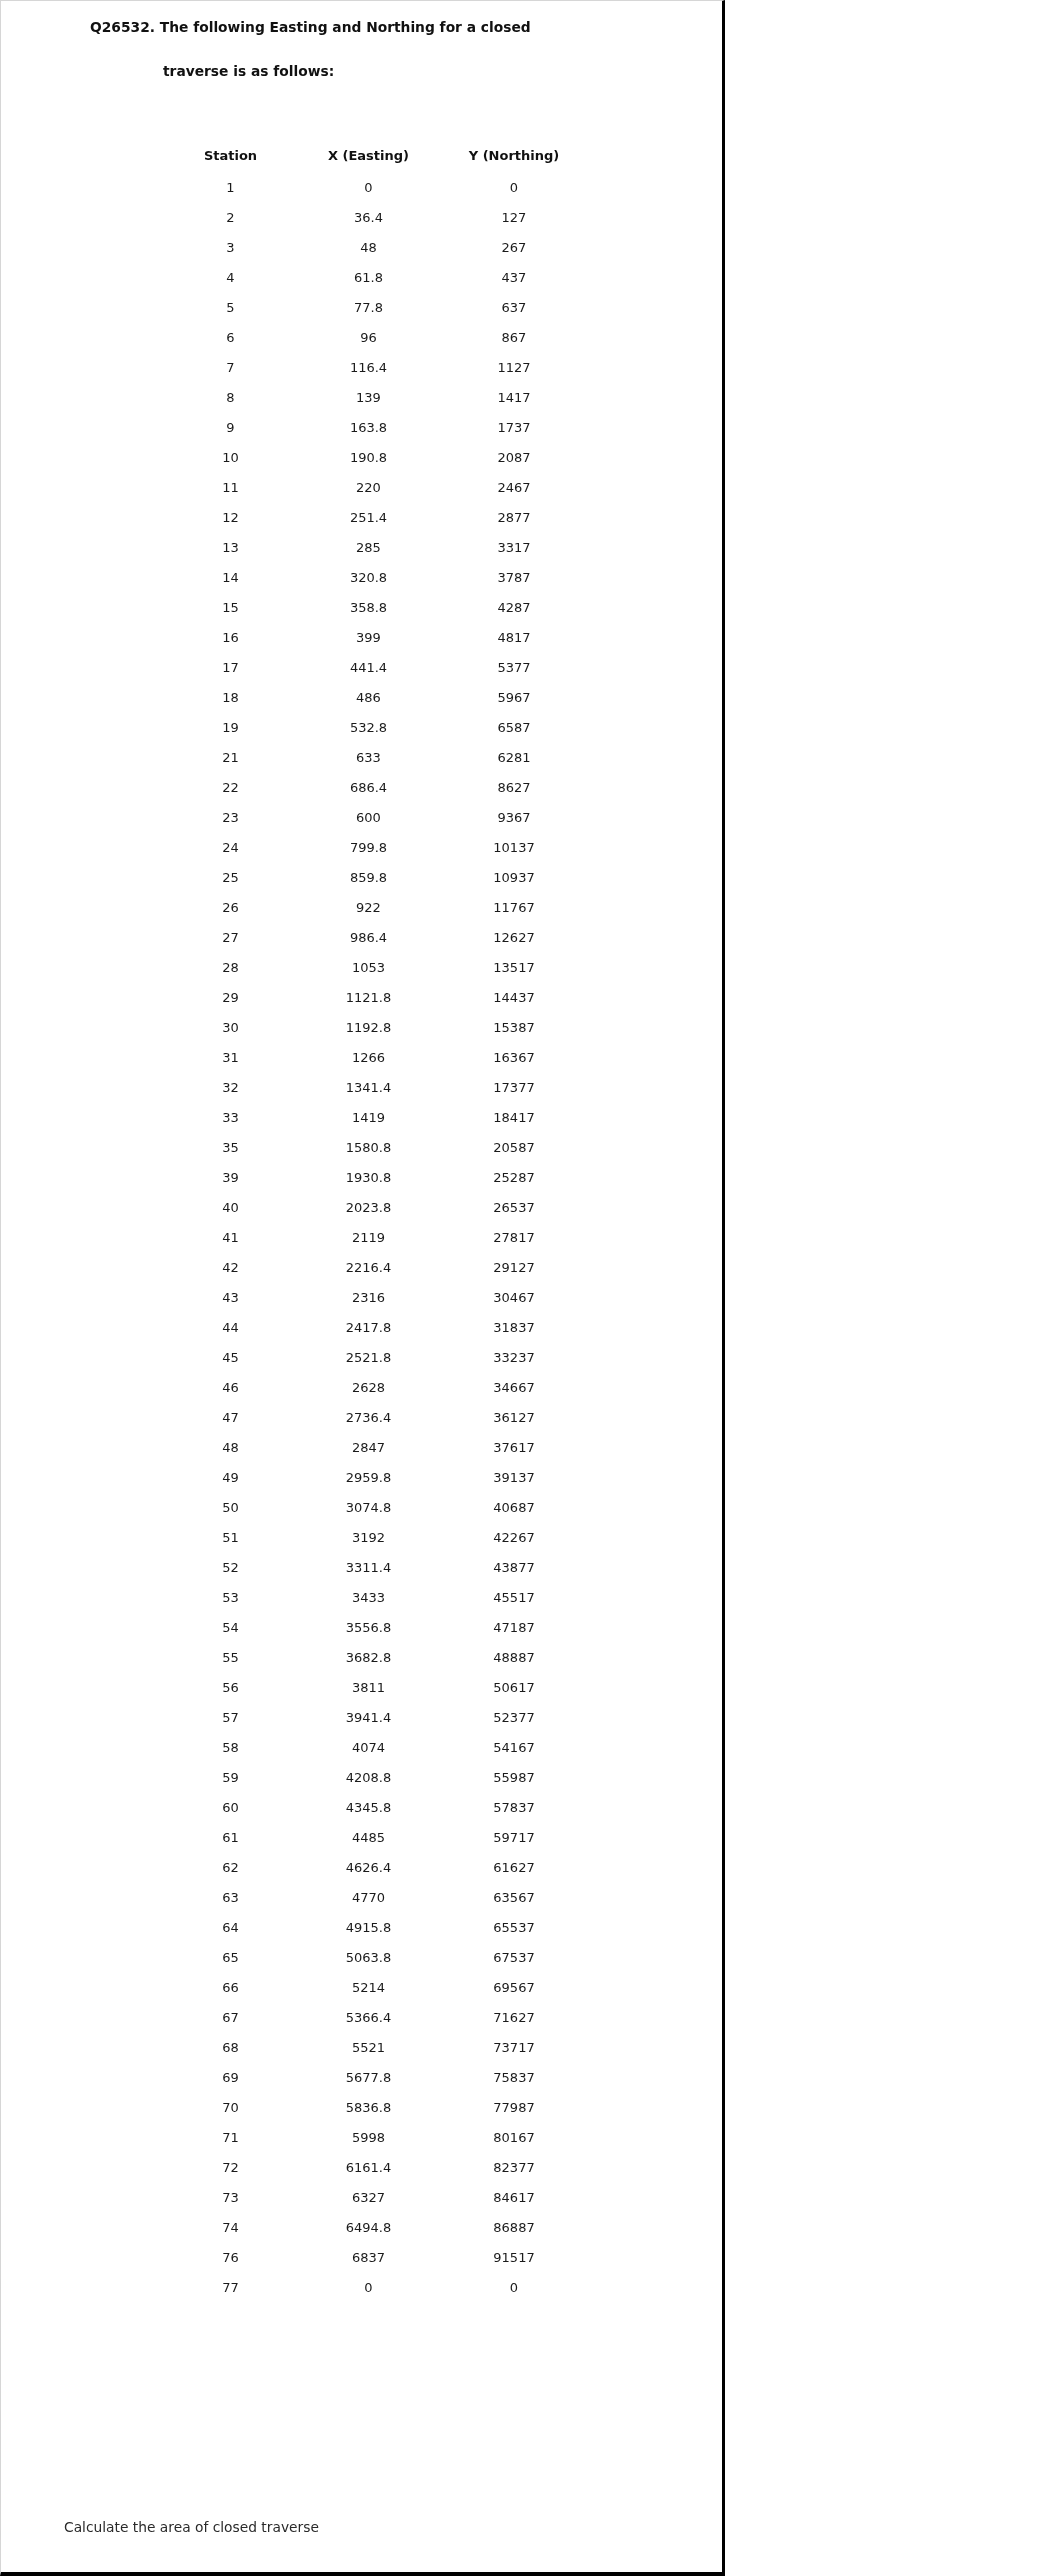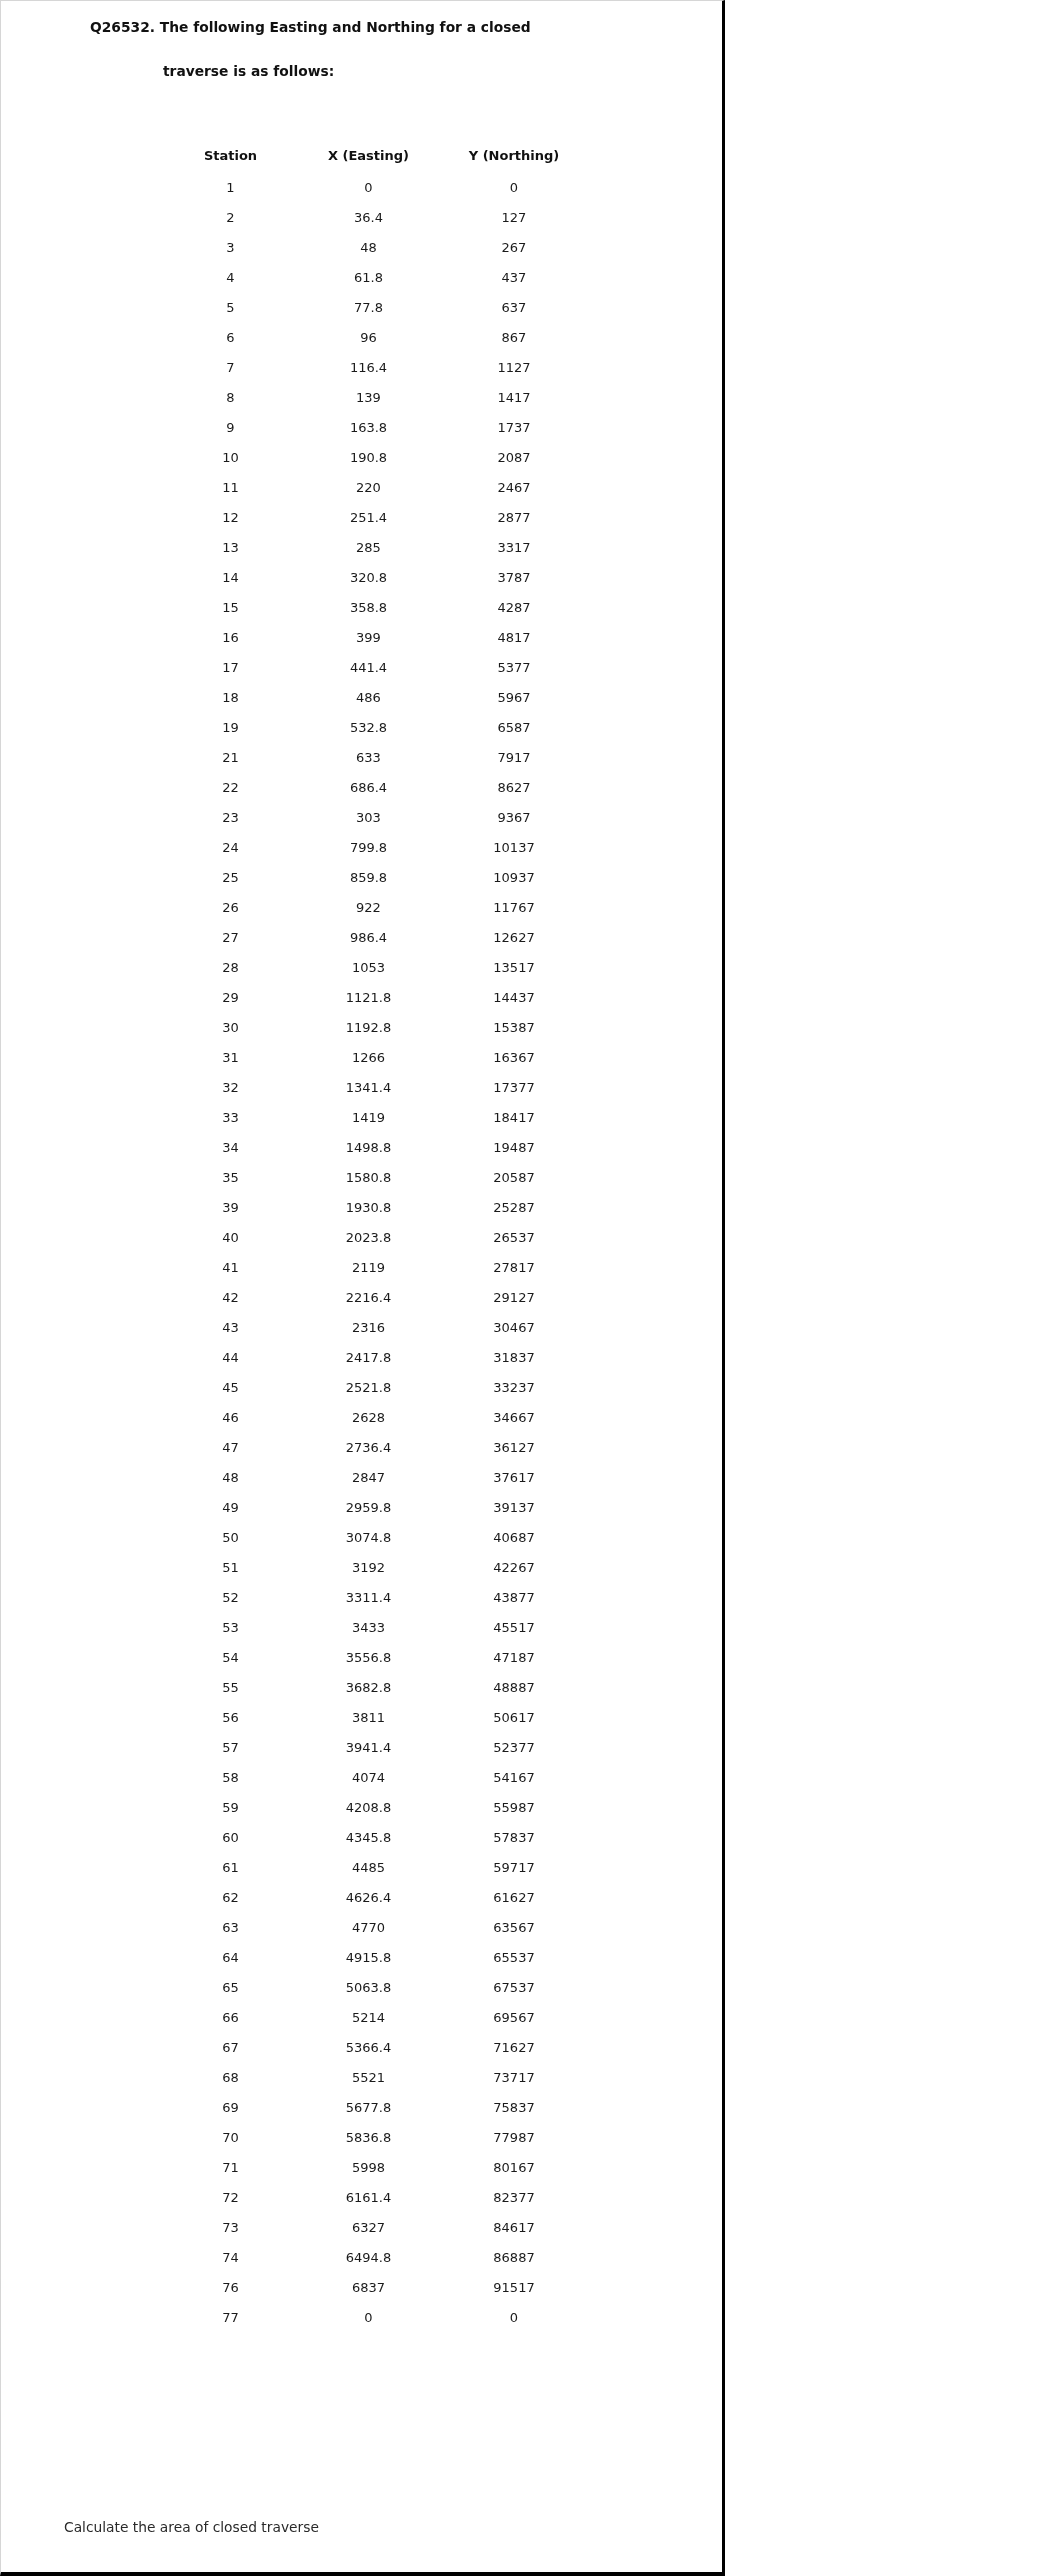--- a/index.html
+++ b/index.html
@@ -183,30 +183,30 @@
     <td>5967</td>
   </tr>
         <tr>
     <td>19</td>
     <td>532.8</td>
     <td>6587</td>
   </tr>
         <tr>
     <td>21</td>
     <td>633</td>
-    <td>7917</td>
+    <td>6281</td>
   </tr>
         <tr>
     <td>22</td>
     <td>686.4</td>
     <td>8627</td>
   </tr>
         <tr>
     <td>23</td>
-    <td>303</td>
+    <td>600</td>
     <td>9367</td>
   </tr>
         <tr>
     <td>24</td>
     <td>799.8</td>
     <td>10137</td>
   </tr>
         <tr>
     <td>25</td>
     <td>859.8</td>
@@ -246,25 +246,20 @@
     <td>32</td>
     <td>1341.4</td>
     <td>17377</td>
   </tr>
         <tr>
     <td>33</td>
     <td>1419</td>
     <td>18417</td>
   </tr>
         <tr>
-    <td>34</td>
-    <td>1498.8</td>
-    <td>19487</td>
-  </tr>
-        <tr>
     <td>35</td>
     <td>1580.8</td>
     <td>20587</td>
   </tr>
         <tr>
     <td>39</td>
     <td>1930.8</td>
     <td>25287</td>
   </tr>
         <tr>

